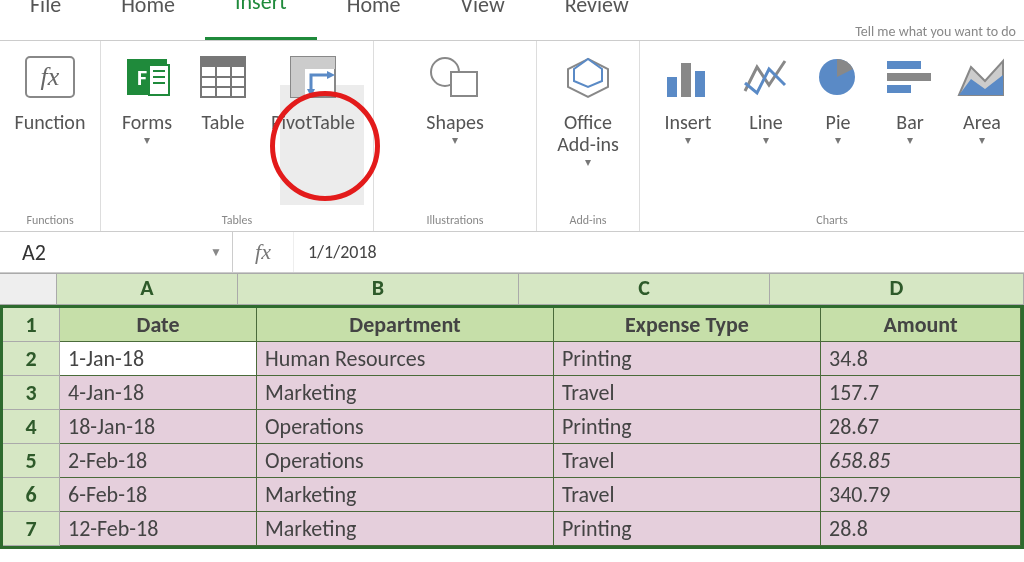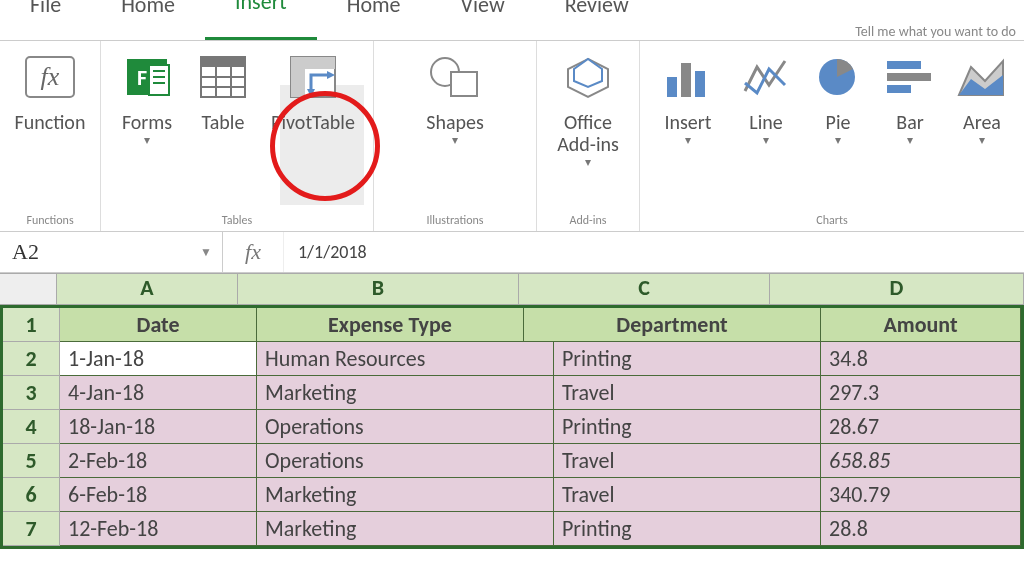--- a/index.html
+++ b/index.html
@@ -13,21 +13,21 @@
   .group-sep{border-right:1px solid #ddd;}
   .group-row{display:flex;align-items:flex-start;gap:0;}
   .btn{display:flex;flex-direction:column;align-items:center;width:88px;padding-top:4px;color:#555;font-size:20px;position:relative;}
   .btn .iconbox{width:60px;height:56px;display:flex;align-items:center;justify-content:center;}
   .btn .lbl{margin-top:6px;line-height:22px;text-align:center;}
   .btn .dd{font-size:12px;color:#777;}
   .group-label{position:absolute;bottom:4px;left:0;right:0;text-align:center;font-size:12px;color:#888;}
   .pt-hl{position:absolute;left:270px;top:50px;width:100px;height:100px;border:5px solid #e31b1b;border-radius:50%;pointer-events:none;}
   .pt-bg{position:absolute;left:280px;top:44px;width:84px;height:120px;background:#ececec;}
   .fbar{display:flex;height:40px;border-bottom:1px solid #ccc;align-items:stretch;}
-  .namebox{width:210px;border-right:1px solid #ccc;display:flex;align-items:center;padding-left:12px;font-size:22px;color:#333;position:relative;font-family:Liberation Serif, serif;}
+  .namebox{width:210px;border-right:1px solid #ccc;display:flex;align-items:center;padding-left:22px;font-size:22px;color:#333;position:relative;}
   .namebox .caret{position:absolute;right:10px;color:#888;font-size:12px;}
   .fxlabel{width:60px;display:flex;align-items:center;justify-content:center;font-style:italic;font-family:"Times New Roman",serif;font-size:22px;color:#777;border-right:1px solid #eee;}
   .fval{flex:1;display:flex;align-items:center;padding-left:14px;font-size:18px;}
   .grid{border-top:1px solid #aaa;}
   .hdrrow{display:flex;height:30px;background:#eee;border-bottom:1px solid #aaa;}
   .corner{width:56px;border-right:1px solid #aaa;background:#eee;}
   .colh{flex:1;border-right:1px solid #aaa;text-align:center;font-size:22px;font-weight:bold;color:#2e5a2a;background:#d6e7c4;}
   .row{display:flex;height:34px;}
   .rowh{width:56px;display:flex;align-items:center;justify-content:center;font-weight:bold;font-size:22px;color:#2e5a2a;background:#d6e7c4;border-right:1px solid #aaa;border-bottom:1px solid #aaa;}
   .cell{flex:1;border-right:1px solid #4a6b3a;border-bottom:1px solid #4a6b3a;padding:14px 8px;font-size:22px;background:#e5cfdc;display:flex;align-items:center;}
@@ -222,37 +222,37 @@
     <div class="colh" style="flex:0 0 180px;">A</div>
     <div class="colh" style="flex:0 0 280px;">B</div>
     <div class="colh" style="flex:0 0 250px;">C</div>
     <div class="colh" style="flex:1;">D</div>
   </div>
 
   <div class="tableborder">
   <div class="row trow">
     <div class="rowh">1</div>
     <div class="cell" style="flex:0 0 180px;">Date</div>
+    <div class="cell" style="flex:0 0 280px;">Department</div>
     <div class="cell" style="flex:0 0 250px;">Expense Type</div>
-    <div class="cell" style="flex:0 0 280px;">Department</div>
     <div class="cell" style="flex:1;">Amount</div>
   </div>
   <div class="row">
     <div class="rowh">2</div>
     <div class="cell a2" style="flex:0 0 180px;">1-Jan-18</div>
     <div class="cell" style="flex:0 0 280px;">Human Resources</div>
     <div class="cell" style="flex:0 0 250px;">Printing</div>
     <div class="cell" style="flex:1;">34.8</div>
   </div>
   <div class="row">
     <div class="rowh">3</div>
     <div class="cell" style="flex:0 0 180px;">4-Jan-18</div>
     <div class="cell" style="flex:0 0 280px;">Marketing</div>
     <div class="cell" style="flex:0 0 250px;">Travel</div>
-    <div class="cell" style="flex:1;">297.3</div>
+    <div class="cell" style="flex:1;">157.7</div>
   </div>
   <div class="row">
     <div class="rowh">4</div>
     <div class="cell" style="flex:0 0 180px;">18-Jan-18</div>
     <div class="cell" style="flex:0 0 280px;">Operations</div>
     <div class="cell" style="flex:0 0 250px;">Printing</div>
     <div class="cell" style="flex:1;">28.67</div>
   </div>
   <div class="row">
     <div class="rowh">5</div>

